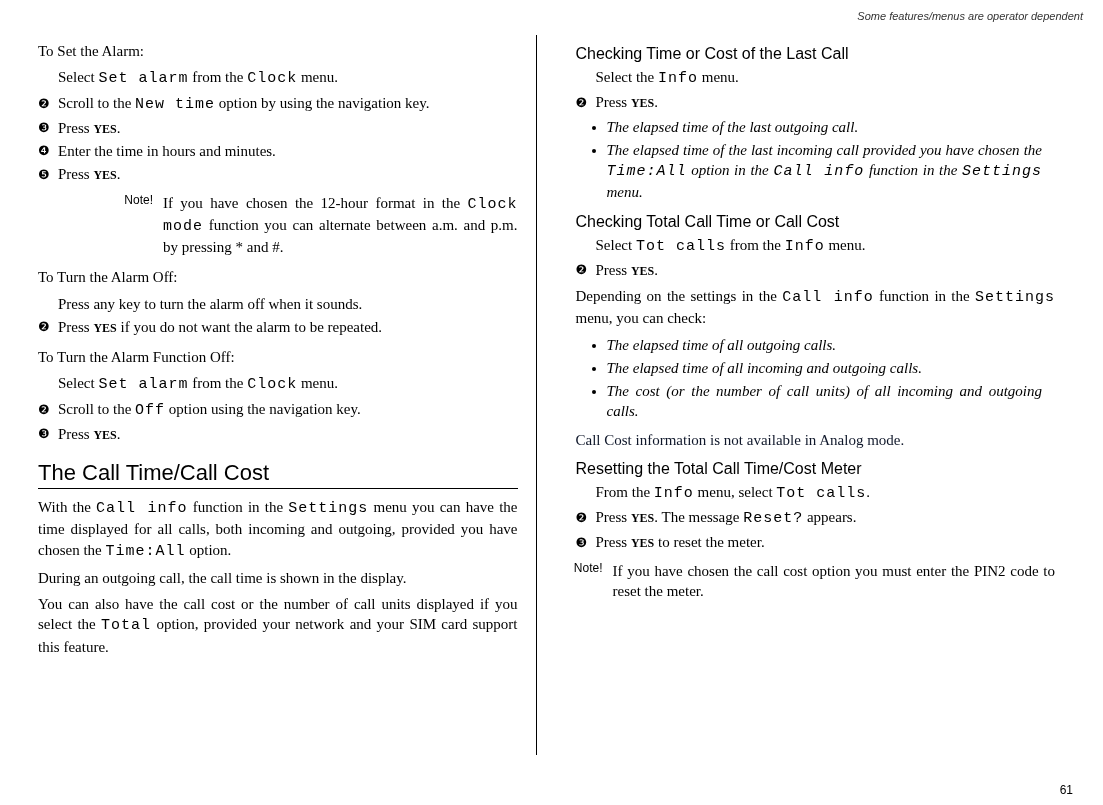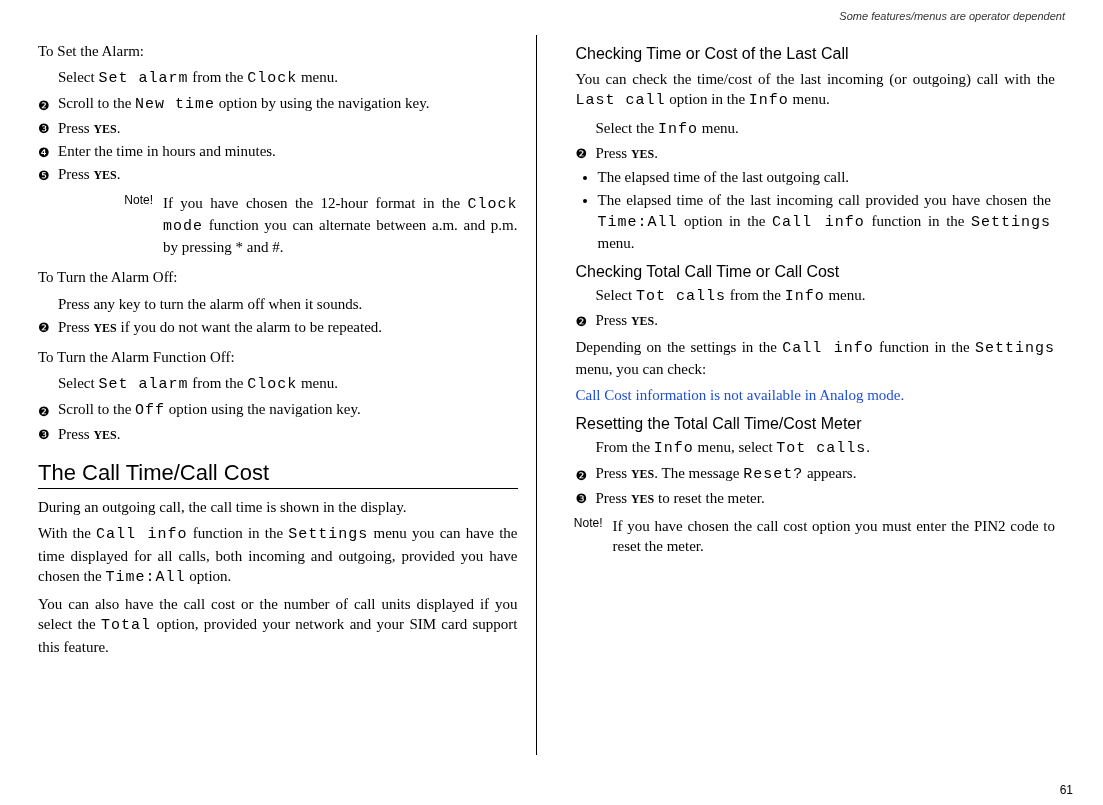--- a/index.html
+++ b/index.html
@@ -9,21 +9,21 @@
     height: 805px;
     font-family: Georgia, 'Times New Roman', serif;
     font-size: 15px;
     color: #000;
     background: #fff;
     position: relative;
   }
   .page-header {
     position: absolute;
     top: 10px;
-    right: 38px;
+    right: 20px;
     font-family: Verdana, Geneva, sans-serif;
     font-style: italic;
     font-size: 11px;
     color: #333;
   }
   .page-number {
     position: absolute;
     bottom: 8px;
     right: 30px;
     font-family: Verdana, sans-serif;
@@ -51,21 +51,21 @@
   .indent2 {
     margin-left: 24px;
   }
   .para {
     margin: 6px 0;
     line-height: 1.35;
     text-align: justify;
   }
   .step {
     display: flex;
-    align-items: flex-end;
+    align-items: center;
     margin: 3px 0;
     line-height: 1.35;
   }
   .step .num {
     width: 20px;
     flex: 0 0 20px;
     font-size: 13px;
   }
   .step .txt {
     flex: 1;
@@ -109,26 +109,27 @@
     font-family: Verdana, Geneva, sans-serif;
     font-size: 16px;
     font-weight: normal;
     margin: 10px 0 4px 0;
   }
   .bullets {
     margin: 4px 0 8px 0;
     padding-left: 18px;
   }
   .bullets li {
-    margin: 3px 4px;
-    line-height: 1.35;
-    text-align: justify;
+    margin: 3px 13px;
+    line-height: 1.35;
+    text-align: justify;
+    font-style: italic;
   }
   .blue {
-    color: #1d4ed8;
+    color: #0f172a;
   }
   .subhead {
     margin-top: 10px;
   }
 </style>
 </head>
 <body>
 
 <div class="page-header">Some features/menus are operator dependent</div>
 
@@ -183,30 +184,29 @@
       <span class="num">❷</span>
       <span class="txt"><span>Scroll to the </span><span class="mono">Off</span><span> option using the navigation key.</span></span>
     </div>
     <div class="step indent">
       <span class="num">❸</span>
       <span class="txt"><span>Press </span><span class="yes">YES</span><span>.</span></span>
     </div>
 
     <div class="h1">The Call Time/Call Cost</div>
 
+    <div class="para indent"><span>With the </span><span class="mono">Call info</span><span> function in the </span><span class="mono">Settings</span><span> menu you can have the time displayed for all calls, both incoming and outgoing, provided you have chosen the </span><span class="mono">Time:All</span><span> option.</span></div>
     <div class="para indent">During an outgoing call, the call time is shown in the display.</div>
-    <div class="para indent"><span>With the </span><span class="mono">Call info</span><span> function in the </span><span class="mono">Settings</span><span> menu you can have the time displayed for all calls, both incoming and outgoing, provided you have chosen the </span><span class="mono">Time:All</span><span> option.</span></div>
     <div class="para indent"><span>You can also have the call cost or the number of call units displayed if you select the </span><span class="mono">Total</span><span> option, provided your network and your SIM card support this feature.</span></div>
 
   </div>
 
   <div class="col right">
 
     <div class="h2">Checking Time or Cost of the Last Call</div>
-    <div class="para indent2"><span>You can check the time/cost of the last incoming (or outgoing) call with the </span><span class="mono">Last call</span><span> option in the </span><span class="mono">Info</span><span> menu.</span></div>
     <div class="step indent2">
       <span class="num"></span>
       <span class="txt"><span>Select the </span><span class="mono">Info</span><span> menu.</span></span>
     </div>
     <div class="step indent2">
       <span class="num">❷</span>
       <span class="txt"><span>Press </span><span class="yes">YES</span><span>.</span></span>
     </div>
 
     <ul class="bullets indent2">
@@ -218,20 +218,25 @@
     <div class="step indent2">
       <span class="num"></span>
       <span class="txt"><span>Select </span><span class="mono">Tot calls</span><span> from the </span><span class="mono">Info</span><span> menu.</span></span>
     </div>
     <div class="step indent2">
       <span class="num">❷</span>
       <span class="txt"><span>Press </span><span class="yes">YES</span><span>.</span></span>
     </div>
 
     <div class="para indent2"><span>Depending on the settings in the </span><span class="mono">Call info</span><span> function in the </span><span class="mono">Settings</span><span> menu, you can check:</span></div>
+    <ul class="bullets indent2">
+      <li>The elapsed time of all outgoing calls.</li>
+      <li>The elapsed time of all incoming and outgoing calls.</li>
+      <li>The cost (or the number of call units) of all incoming and outgoing calls.</li>
+    </ul>
 
     <div class="para indent2 blue">Call Cost information is not available in Analog mode.</div>
 
     <div class="h2">Resetting the Total Call Time/Cost Meter</div>
     <div class="step indent2">
       <span class="num"></span>
       <span class="txt"><span>From the </span><span class="mono">Info</span><span> menu, select </span><span class="mono">Tot calls</span><span>.</span></span>
     </div>
     <div class="step indent2">
       <span class="num">❷</span>

